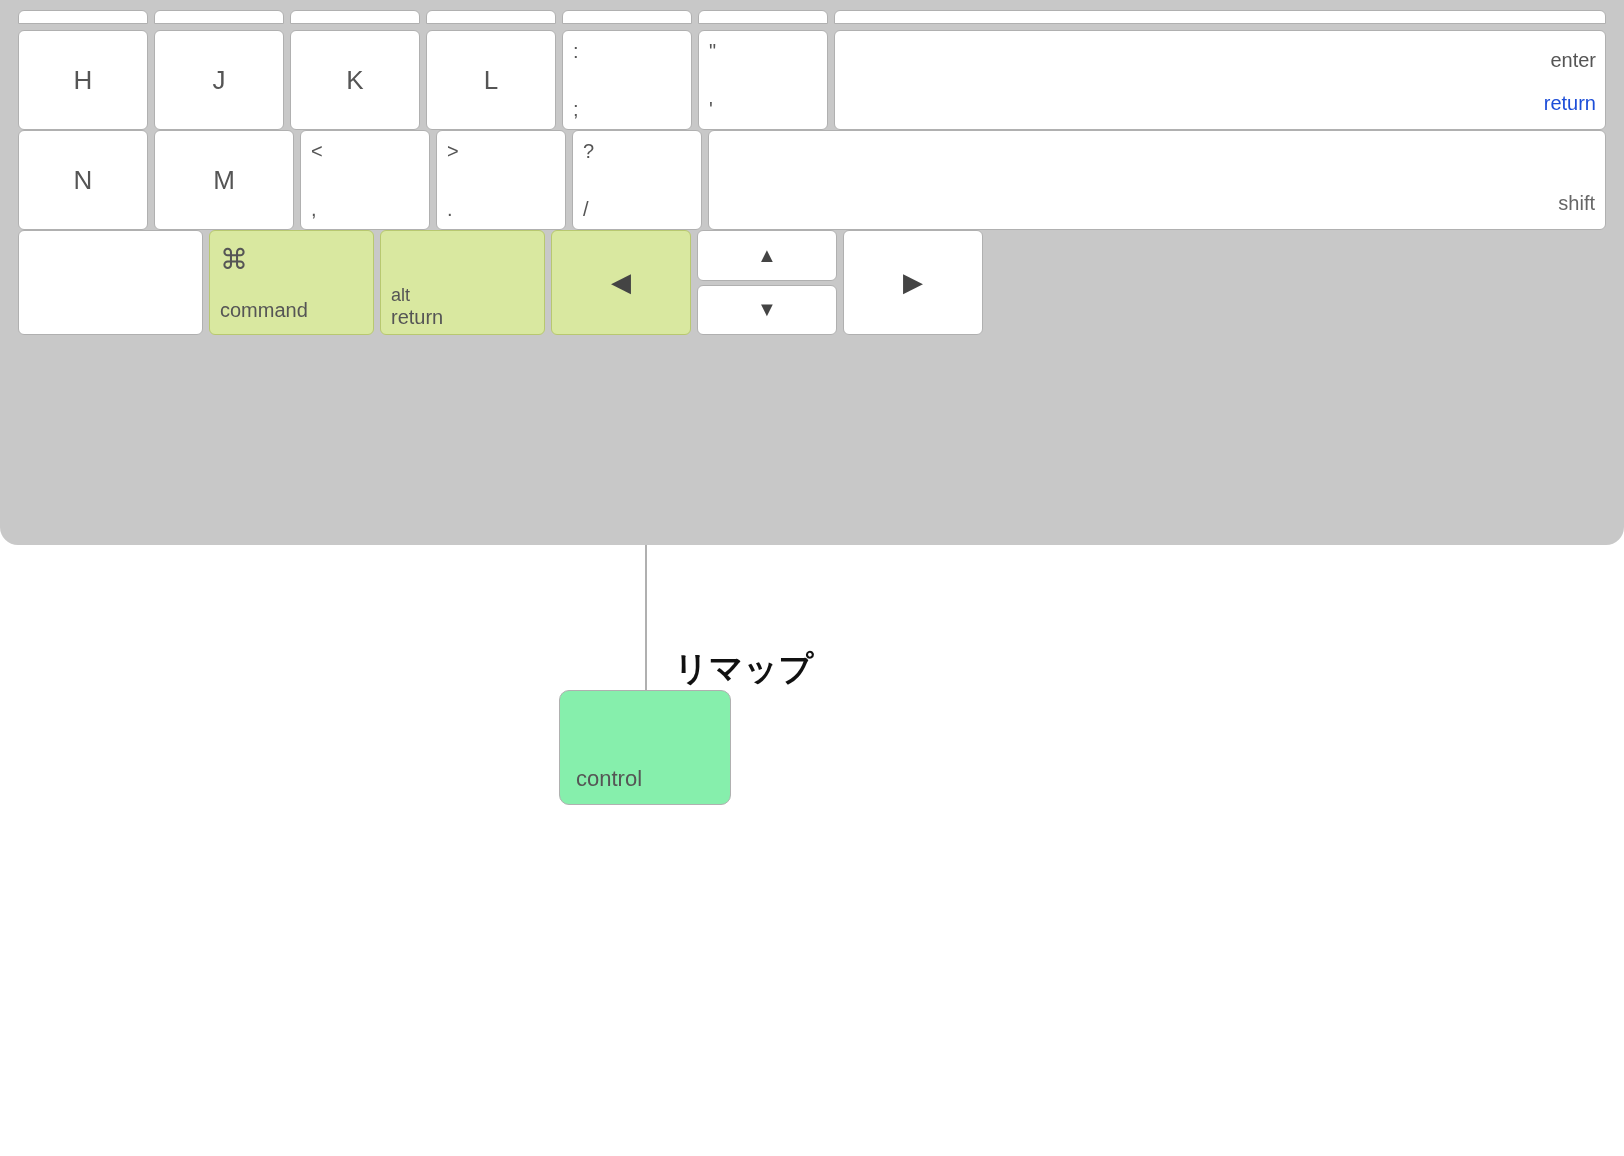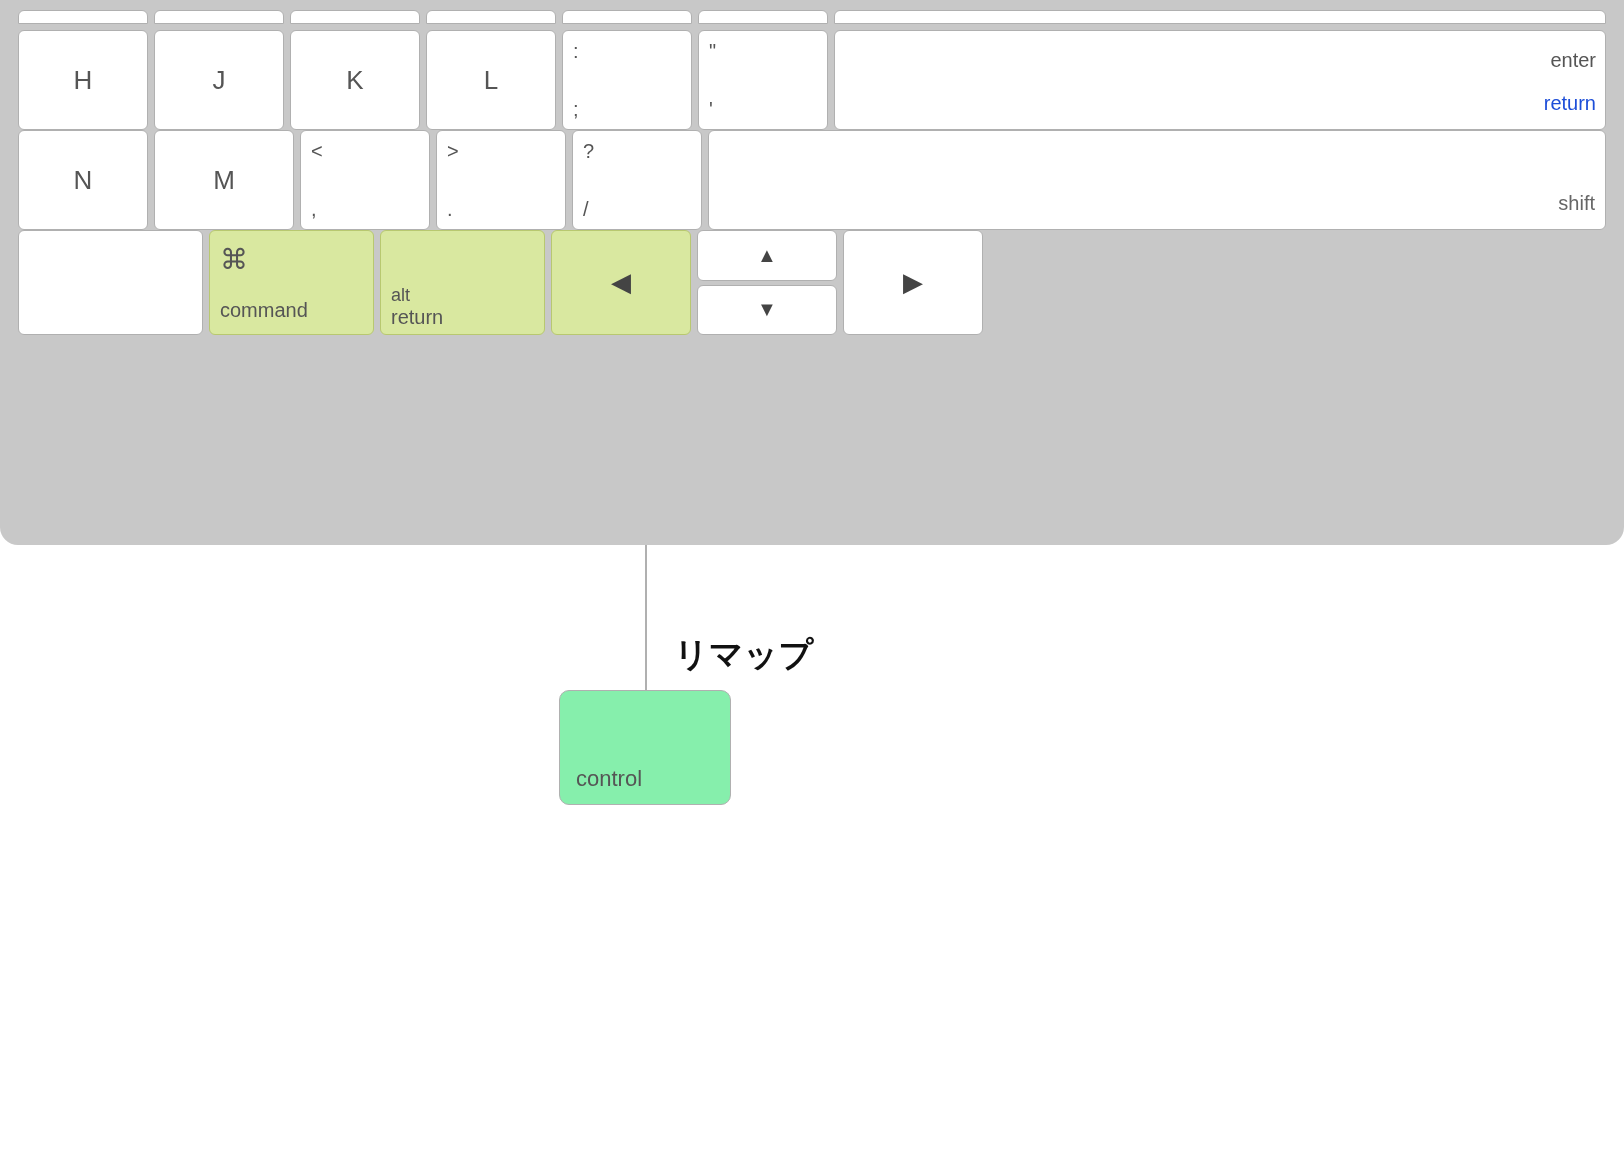--- a/index.html
+++ b/index.html
@@ -208,21 +208,21 @@
   position:absolute;
   left: 645px;
   top: 545px;
   width: 2px;
   height: 145px;
   background: #b0b0b0;
 "></div>
 
 <div style="
   position:absolute;
-  top: 632px;
+  top: 646px;
   left: 674px;
   font-size: 34px;
   font-weight: 800;
   color: #111111;
   white-space: nowrap;
   font-family: -apple-system, 'Hiragino Sans', 'Yu Gothic', sans-serif;
 ">リマップ</div>
 
 <div style="
   position: absolute;

